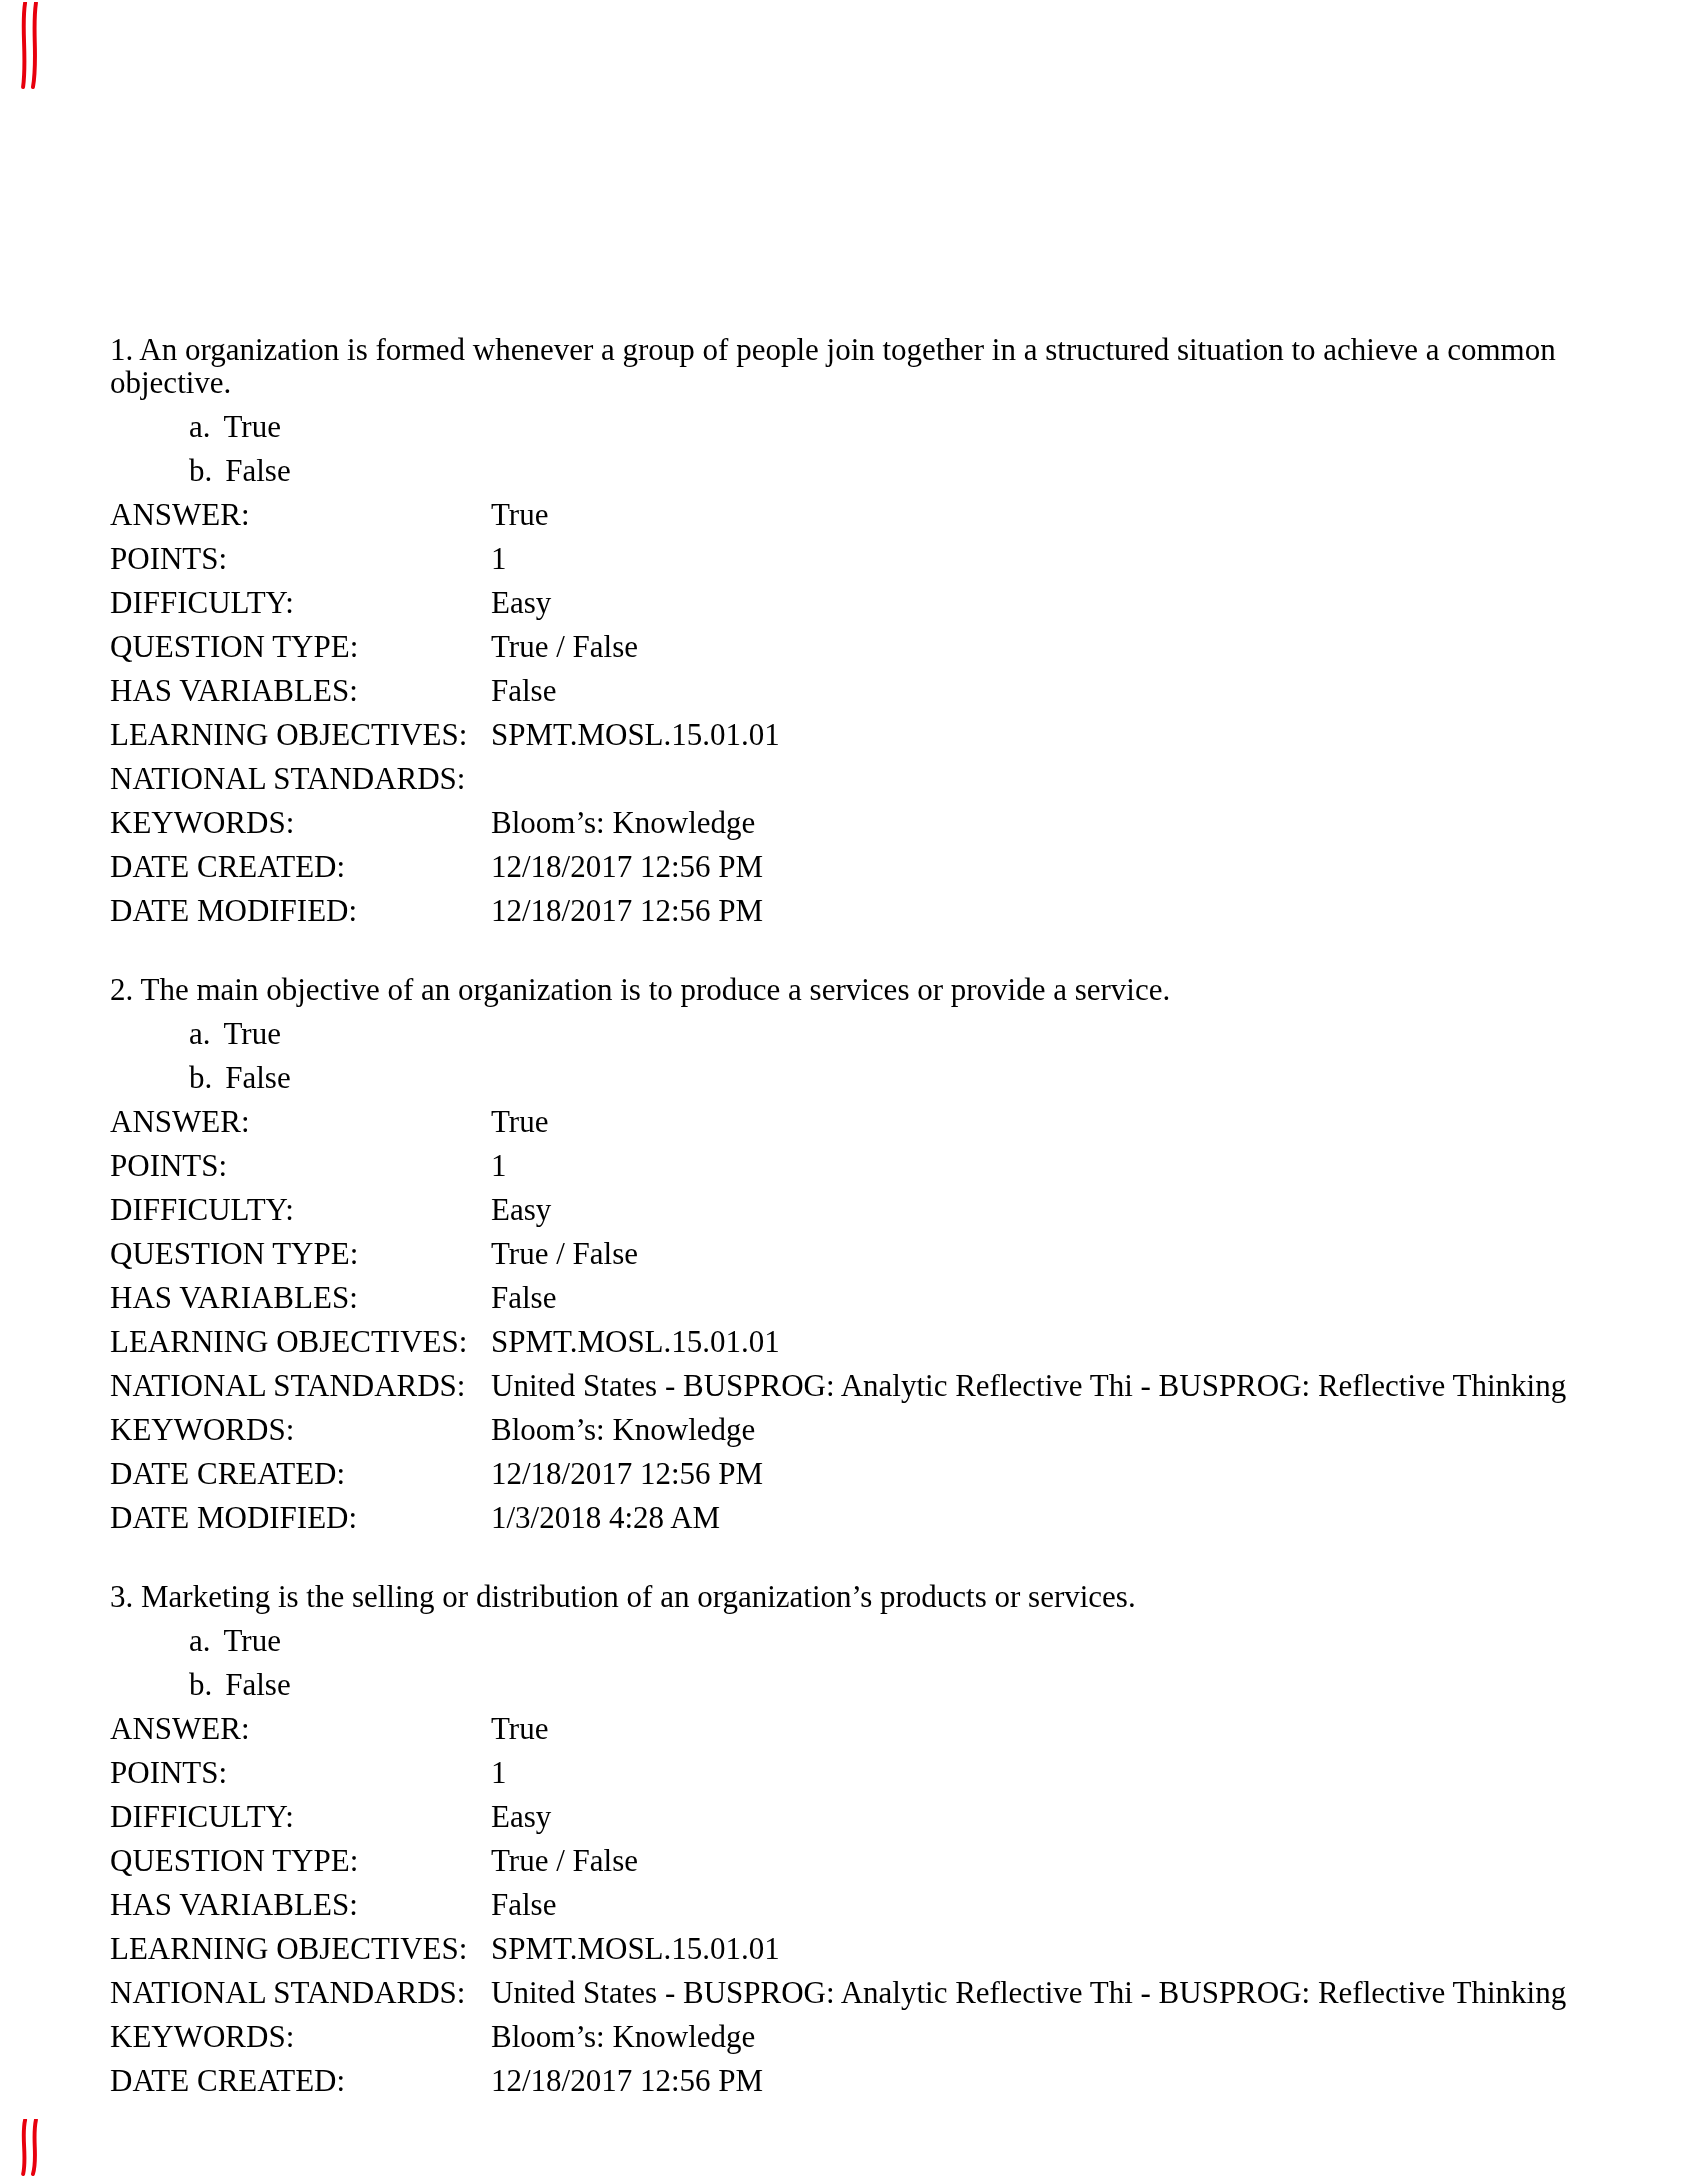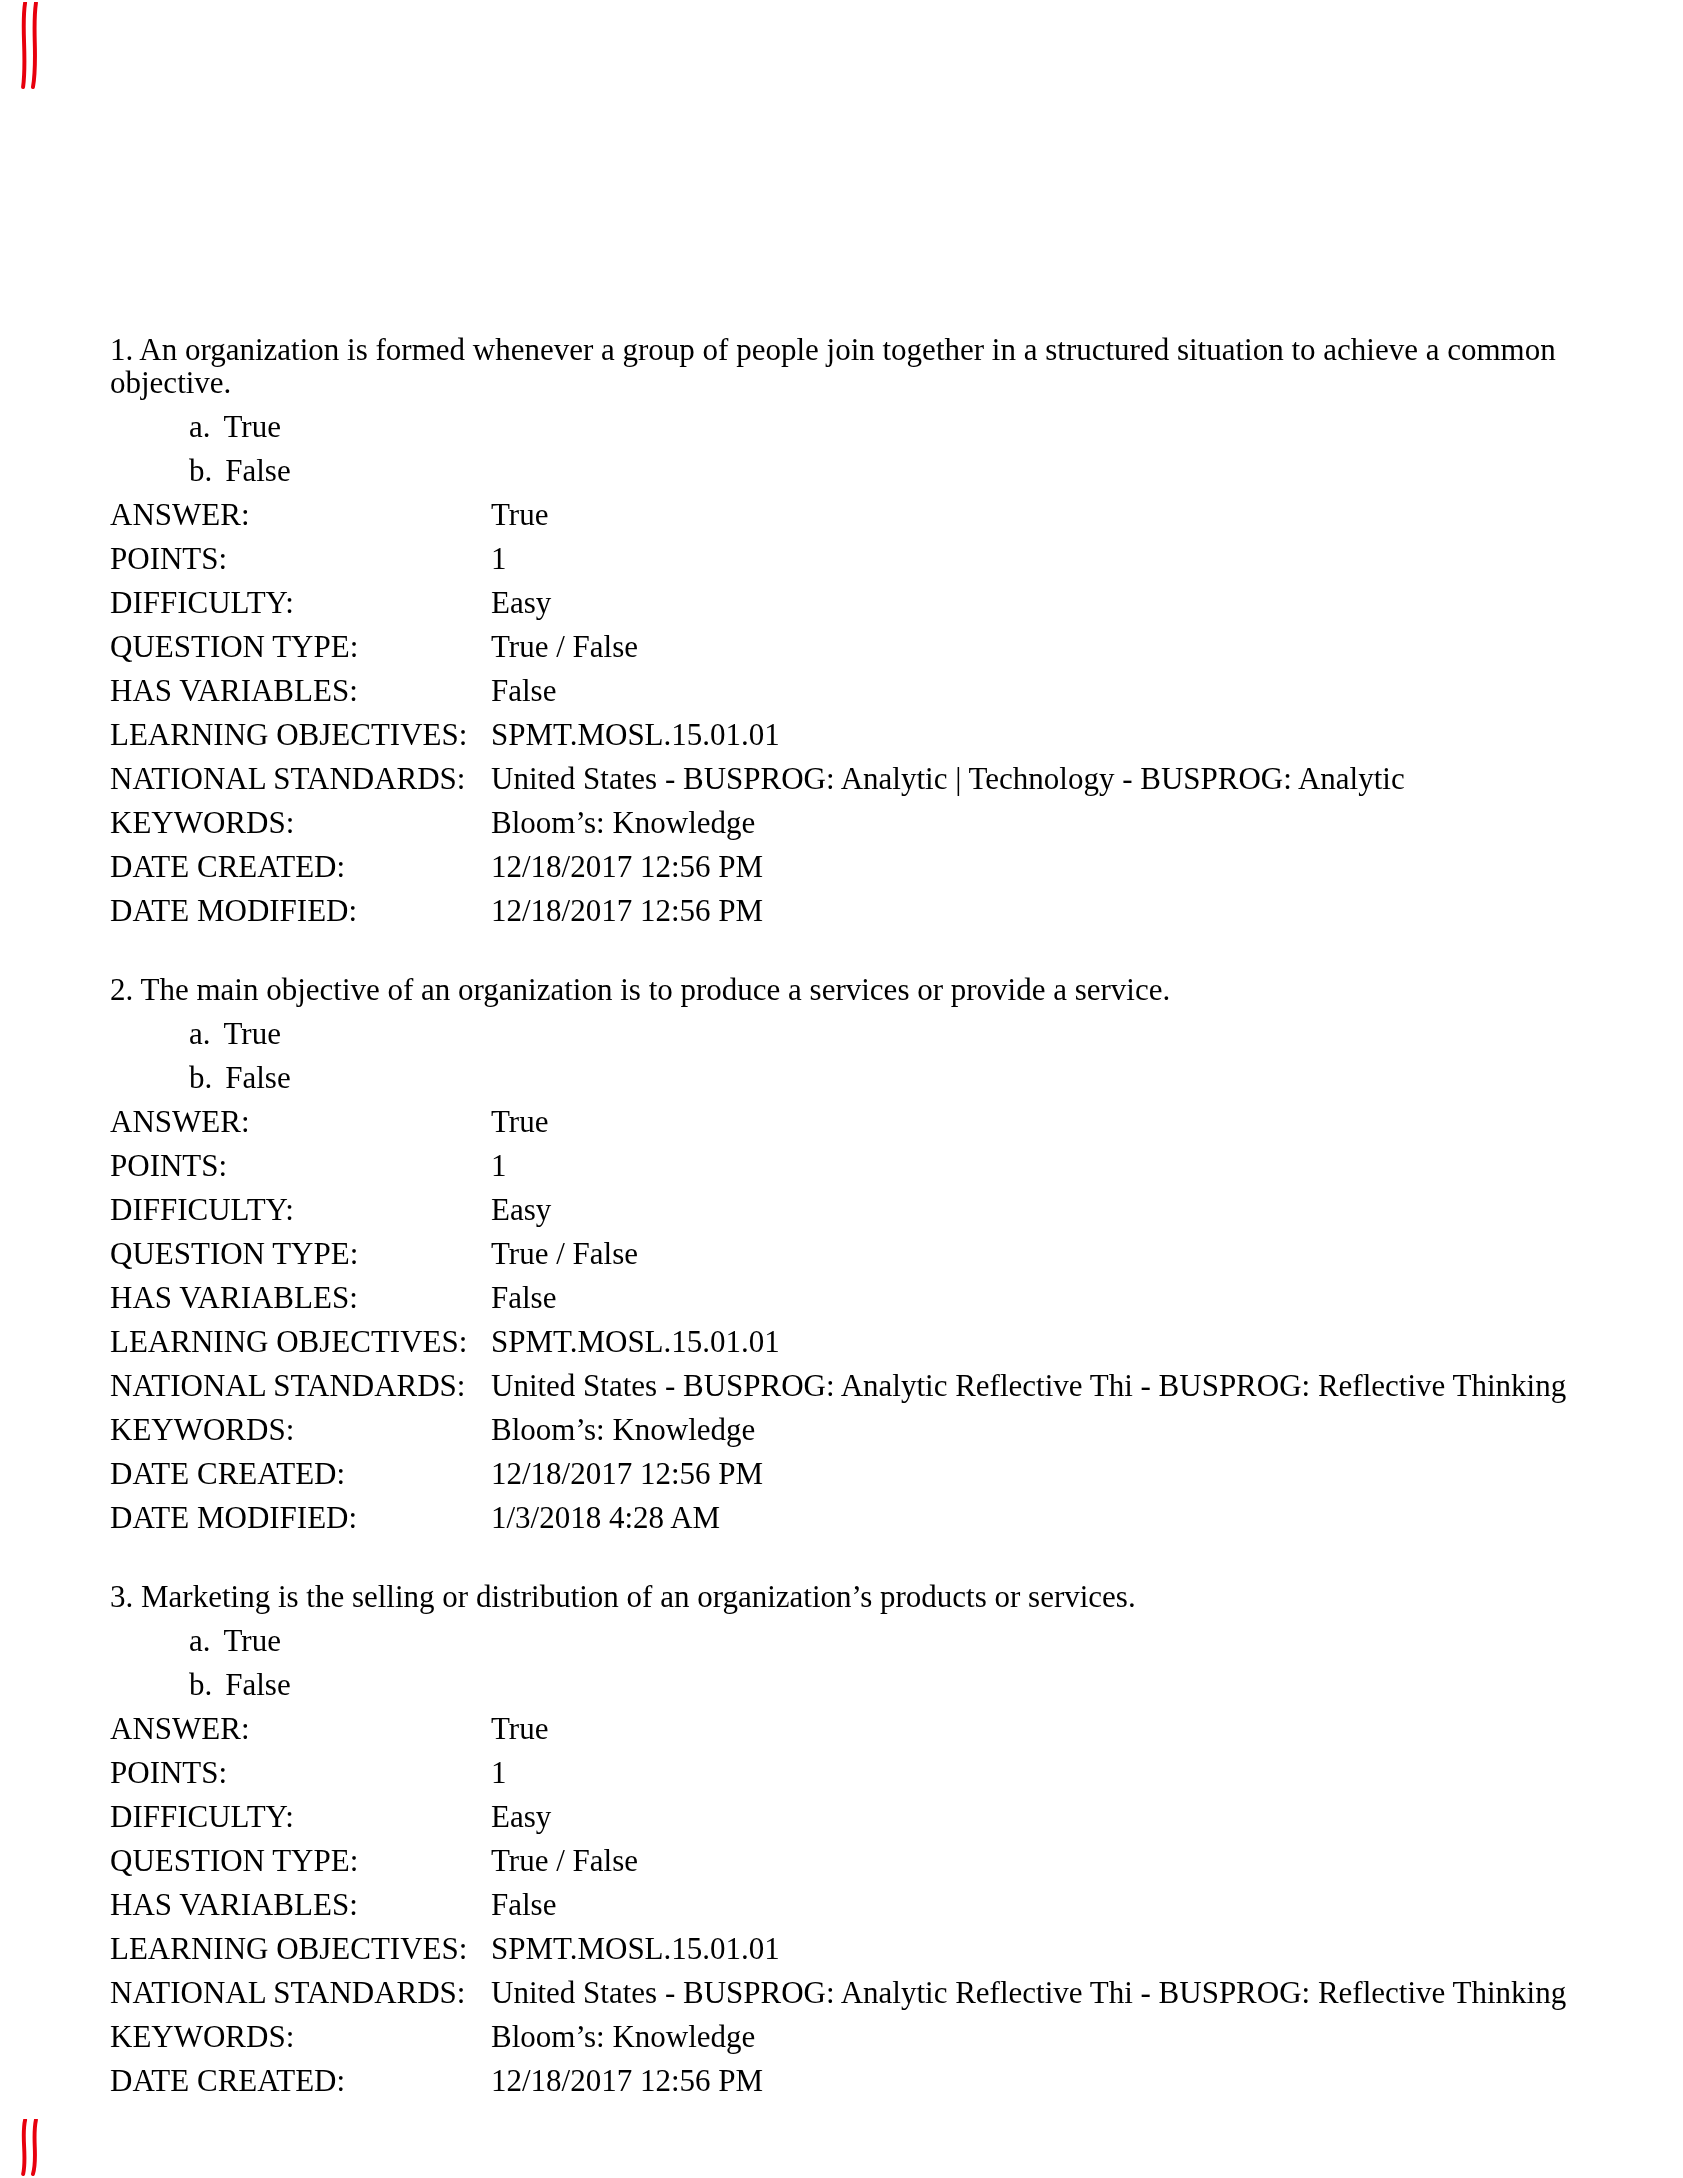--- a/index.html
+++ b/index.html
@@ -81,21 +81,20 @@
       <div class="meta-row">
         <span class="meta-label">HAS VARIABLES:</span>
         <span class="meta-value">False</span>
       </div>
       <div class="meta-row">
         <span class="meta-label">LEARNING OBJECTIVES:</span>
         <span class="meta-value">SPMT.MOSL.15.01.01</span>
       </div>
       <div class="meta-row">
         <span class="meta-label">NATIONAL STANDARDS:</span>
-        <span class="meta-value">United States - BUSPROG: Analytic | Technology - BUSPROG: Analytic</span>
       </div>
       <div class="meta-row">
         <span class="meta-label">KEYWORDS:</span>
         <span class="meta-value">Bloom’s: Knowledge</span>
       </div>
       <div class="meta-row">
         <span class="meta-label">DATE CREATED:</span>
         <span class="meta-value">12/18/2017 12:56 PM</span>
       </div>
       <div class="meta-row">

